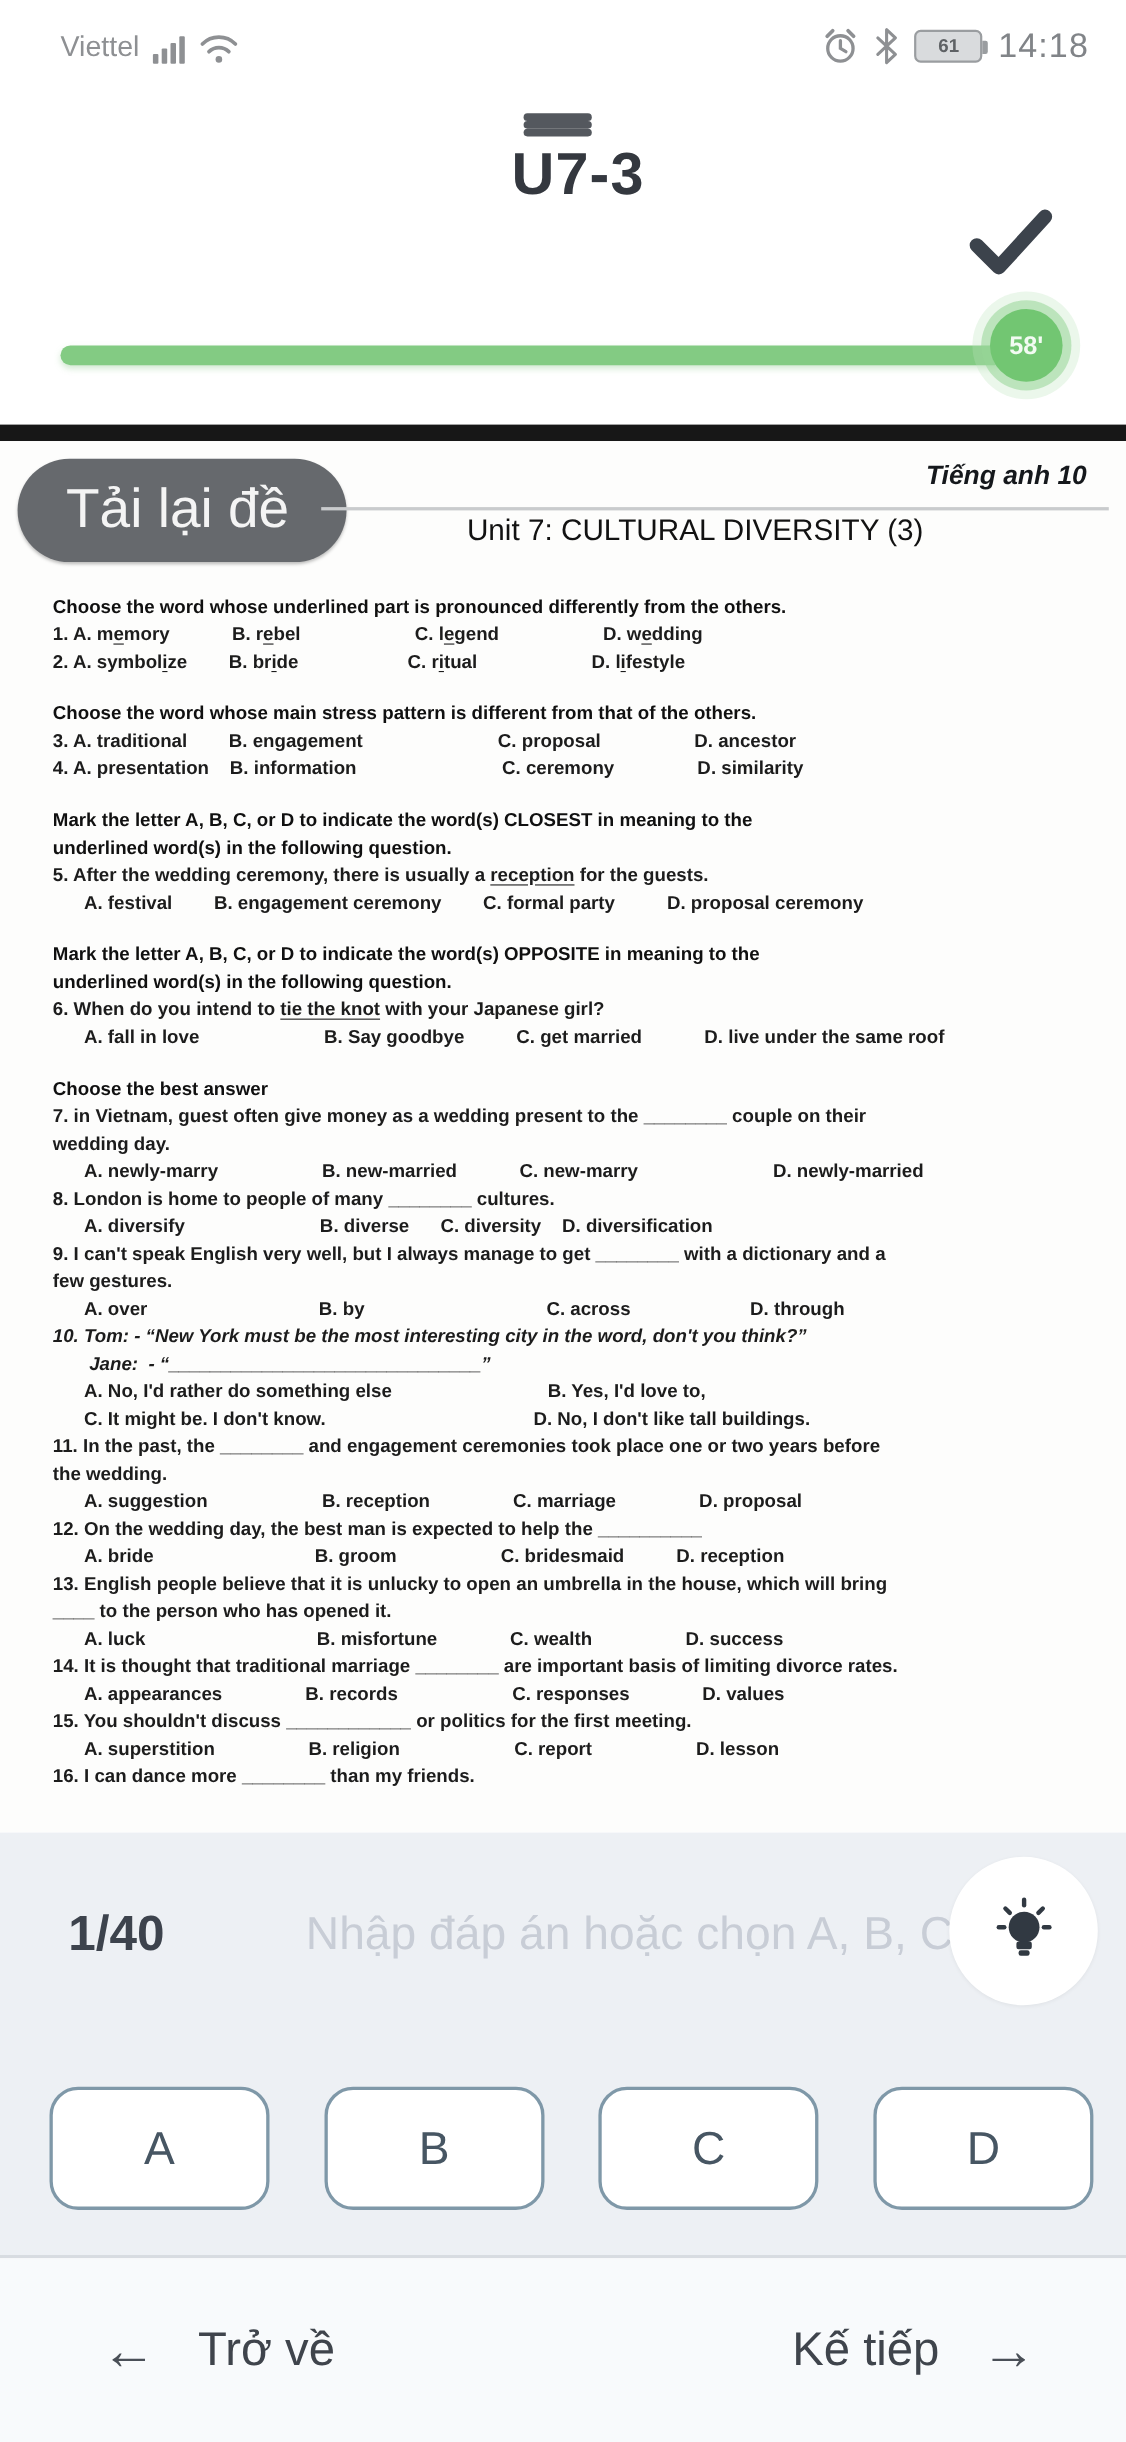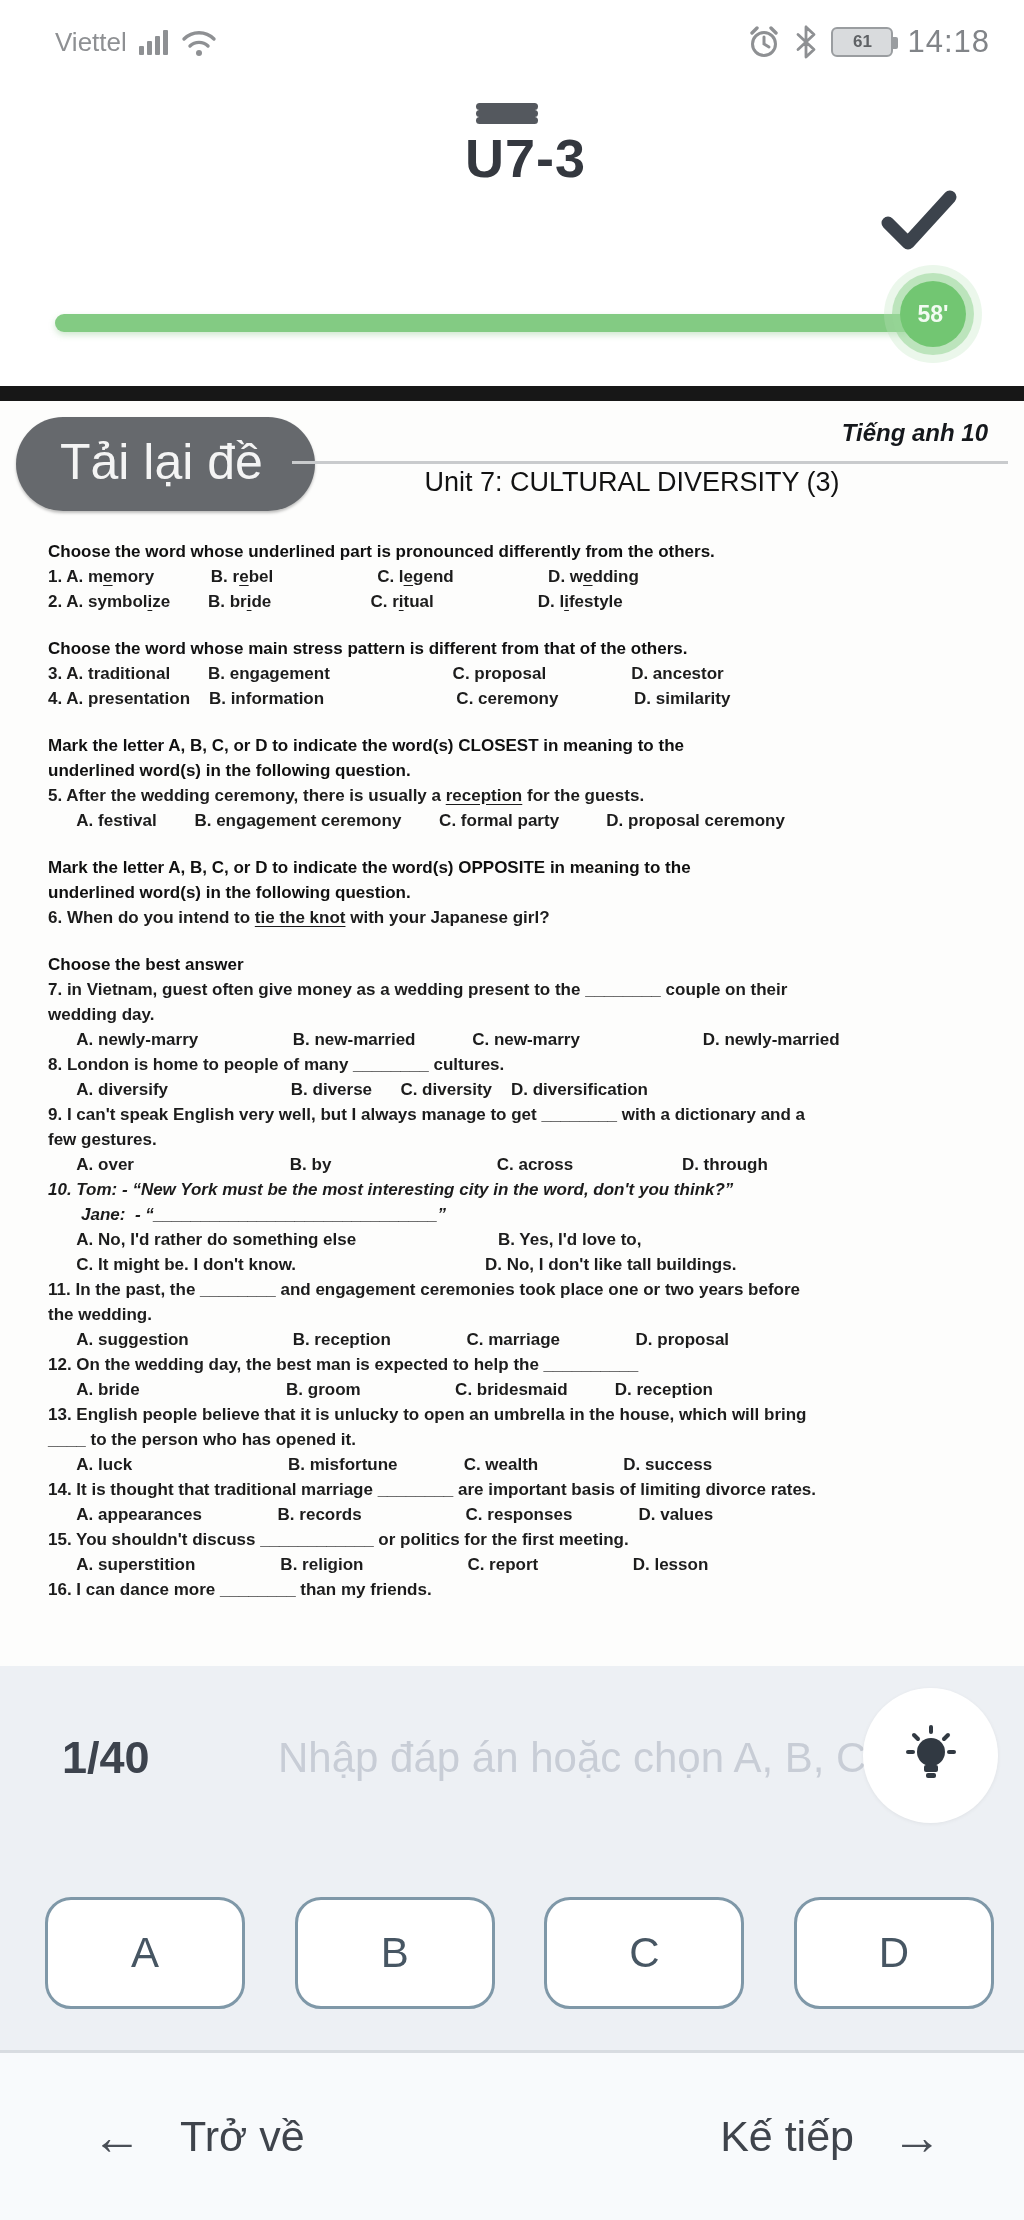--- a/index.html
+++ b/index.html
@@ -2,21 +2,21 @@
 <html><head>
 <meta charset="utf-8">
 <style>
   * { margin:0; padding:0; box-sizing:border-box; }
   html,body { background:#e9e9e9; }
   body { font-family:"Liberation Sans", sans-serif; }
   .screen { position:relative; width:1024px; height:2220px; background:#ffffff; margin:0 auto; overflow:hidden; }
 
   
   .status-bar { position:absolute; top:0; left:0; right:0; height:70px; display:flex; align-items:center; padding:14px 34px 0 55px; color:#8e9093; }
-  .sb-left { display:flex; align-items:center; gap:12px; }
+  .sb-left { display:flex; align-items:flex-end; gap:12px; }
   .sb-right { margin-left:auto; display:flex; align-items:center; gap:14px; }
   .carrier { font-size:26px; color:#8e9093; }
   .time { font-size:31px; color:#818488; letter-spacing:1px; }
   .sig-bars { display:flex; align-items:flex-end; gap:3px; height:26px; }
   .sig-bars i { display:block; width:5px; background:#8e9093; border-radius:1px; }
   .battery { position:relative; width:62px; height:30px; border:2px solid #9a9da0; border-radius:6px; display:flex; align-items:center; justify-content:center; background:#d9dbdd; }
   .battery::after { content:""; position:absolute; right:-7px; top:8px; width:5px; height:12px; background:#9a9da0; border-radius:0 2px 2px 0; }
   .battery span { font-size:17px; color:#5f6265; font-weight:bold; }
 
   
@@ -148,20 +148,21 @@
         <div class="doc-line n"><span>4. A. presentation    B. information                            C. ceremony                D. similarity</span></div>
         <div class="doc-line gap"></div>
         <div class="doc-line b"><span>Mark the letter A, B, C, or D to indicate the word(s) CLOSEST in meaning to the</span></div>
         <div class="doc-line b"><span>underlined word(s) in the following question.</span></div>
         <div class="doc-line n"><span>5. After the wedding ceremony, there is usually a </span><span class="u">reception</span><span> for the guests.</span></div>
         <div class="doc-line n"><span>      A. festival        B. engagement ceremony        C. formal party          D. proposal ceremony</span></div>
         <div class="doc-line gap"></div>
         <div class="doc-line b"><span>Mark the letter A, B, C, or D to indicate the word(s) OPPOSITE in meaning to the</span></div>
         <div class="doc-line b"><span>underlined word(s) in the following question.</span></div>
         <div class="doc-line n"><span>6. When do you intend to </span><span class="u">tie the knot</span><span> with your Japanese girl?</span></div>
+        <div class="doc-line n"><span>      A. fall in love                        B. Say goodbye          C. get married            D. live under the same roof</span></div>
         <div class="doc-line gap"></div>
         <div class="doc-line b"><span>Choose the best answer</span></div>
         <div class="doc-line n"><span>7. in Vietnam, guest often give money as a wedding present to the ________ couple on their</span></div>
         <div class="doc-line n"><span>wedding day.</span></div>
         <div class="doc-line n"><span>      A. newly-marry                    B. new-married            C. new-marry                          D. newly-married</span></div>
         <div class="doc-line n"><span>8. London is home to people of many ________ cultures.</span></div>
         <div class="doc-line n"><span>      A. diversify                          B. diverse      C. diversity    D. diversification</span></div>
         <div class="doc-line n"><span>9. I can't speak English very well, but I always manage to get ________ with a dictionary and a</span></div>
         <div class="doc-line n"><span>few gestures.</span></div>
         <div class="doc-line n"><span>      A. over                                 B. by                                   C. across                       D. through</span></div>

